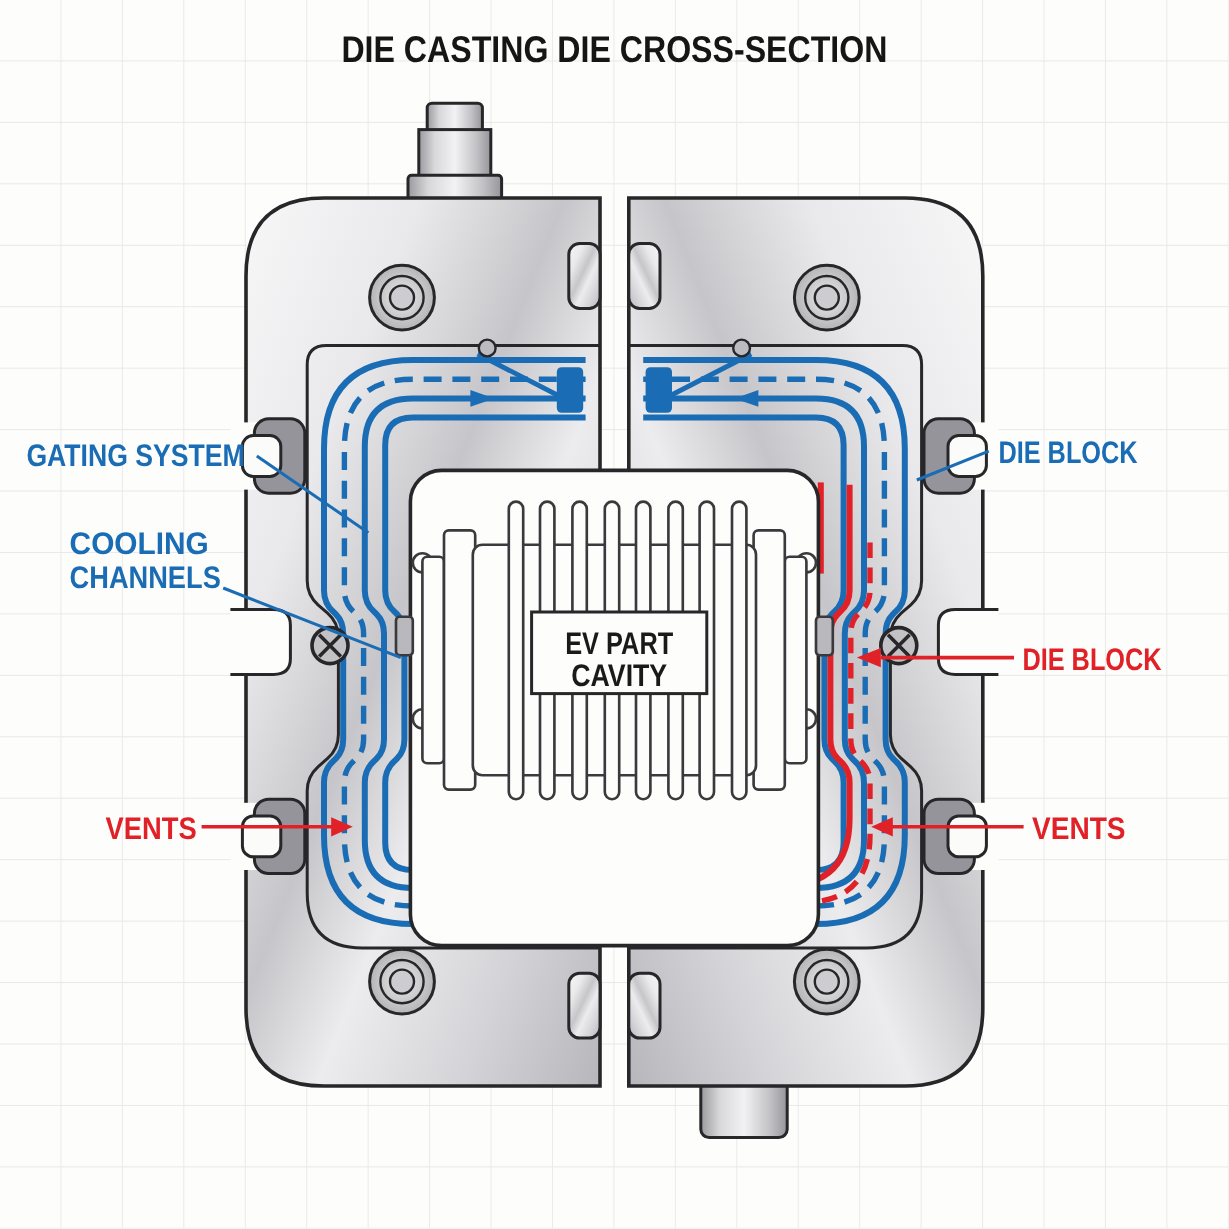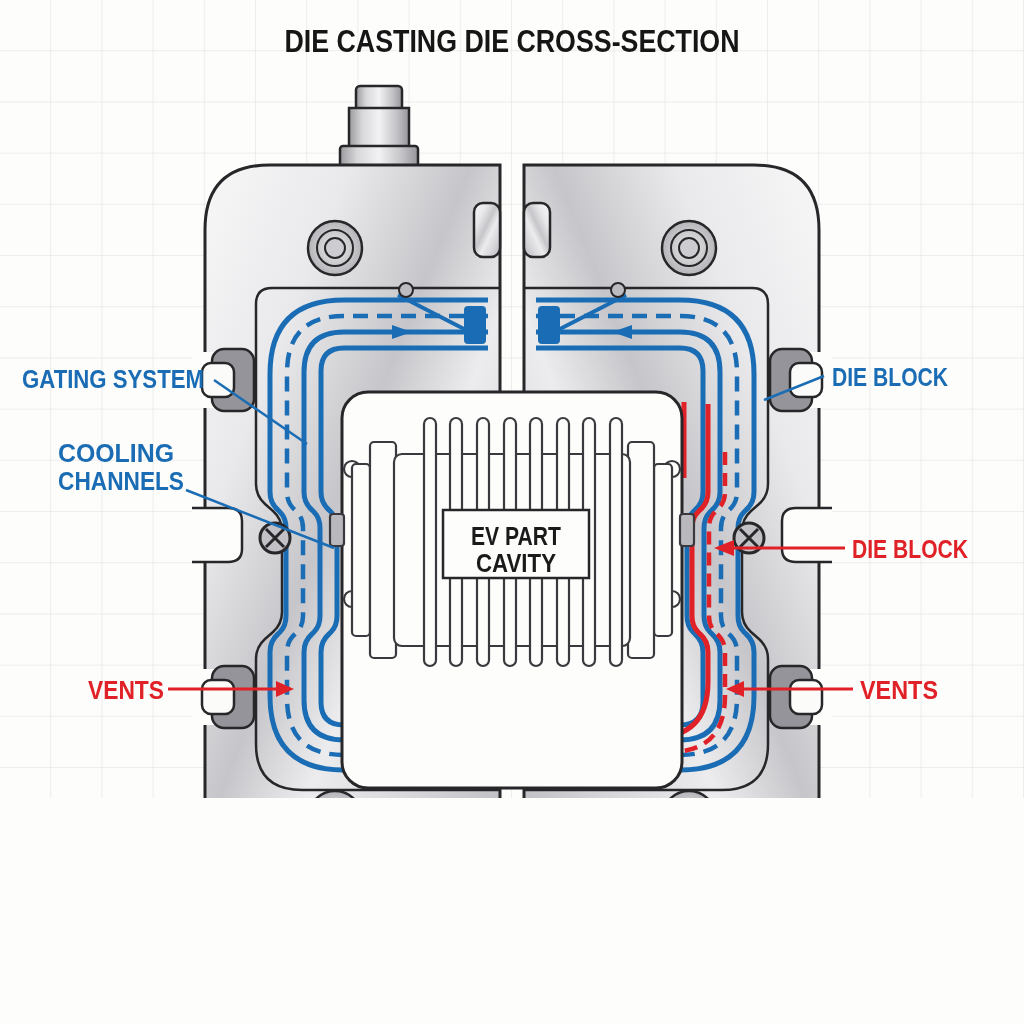--- a/index.html
+++ b/index.html
@@ -1,16 +1,16 @@
 <!DOCTYPE html>
 <html><head>
 <meta charset="utf-8">
 <style>
   html,body{margin:0;padding:0;background:#fdfdfb;}
-  .stage{width:1024px;height:798px;position:relative;font-family:"Liberation Sans",sans-serif;text-decoration:underline;}
+  .stage{width:1024px;height:1024px;position:relative;font-family:"Liberation Sans",sans-serif;text-decoration:underline;}
   svg{display:block;}
   .outline{stroke:#27272a;}
   .blue-line{stroke:#1a6db4;fill:none;}
   .red-line{stroke:#e02127;fill:none;}
   text{font-family:"Liberation Sans","DejaVu Sans",sans-serif;font-weight:700;}
 </style>
 </head>
 <body>
 
 <div class="stage">

